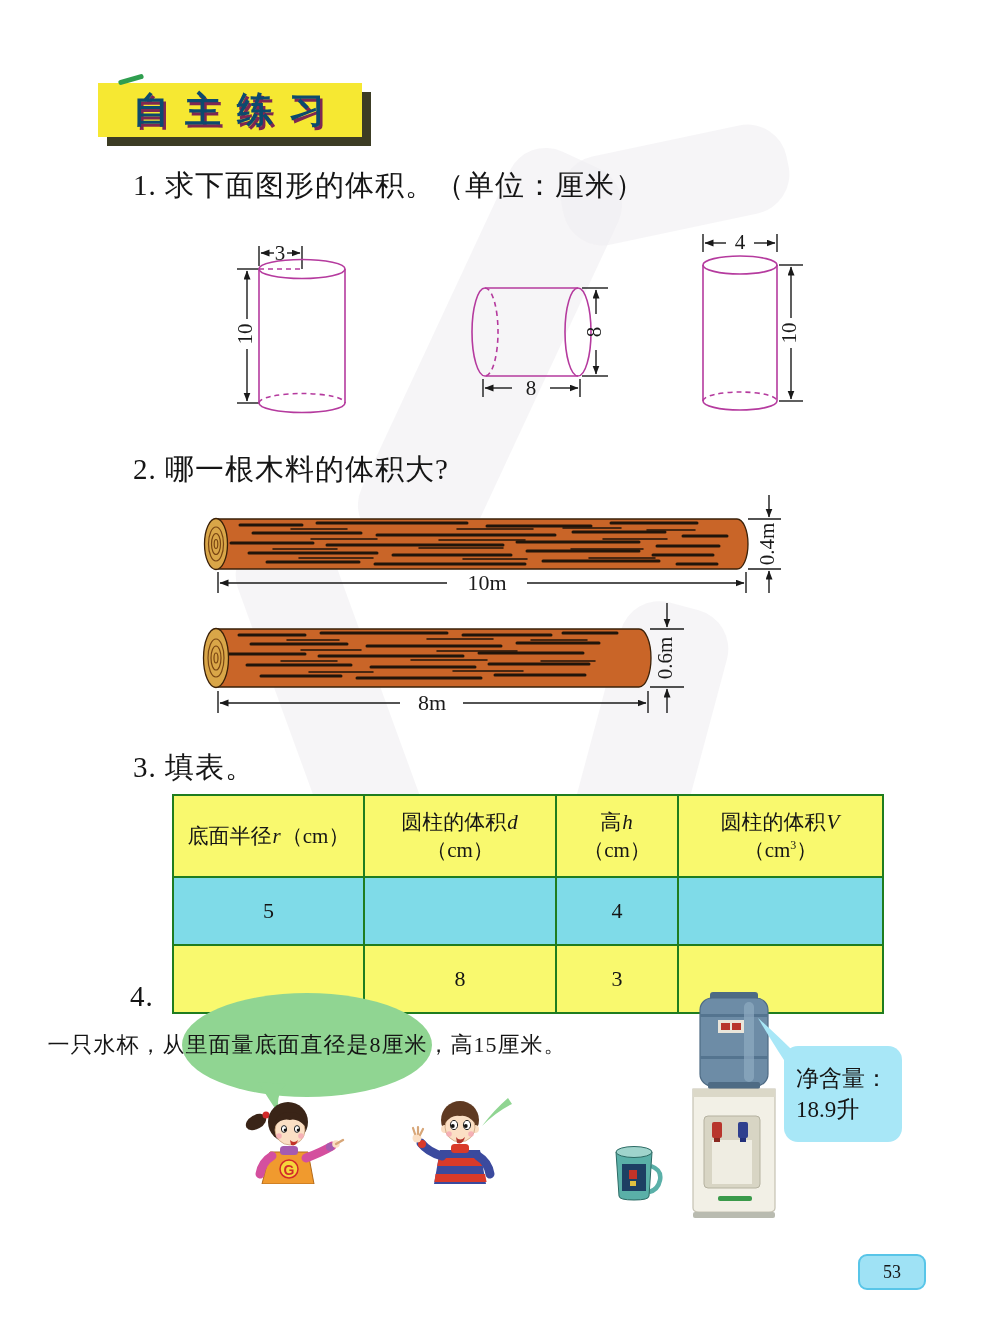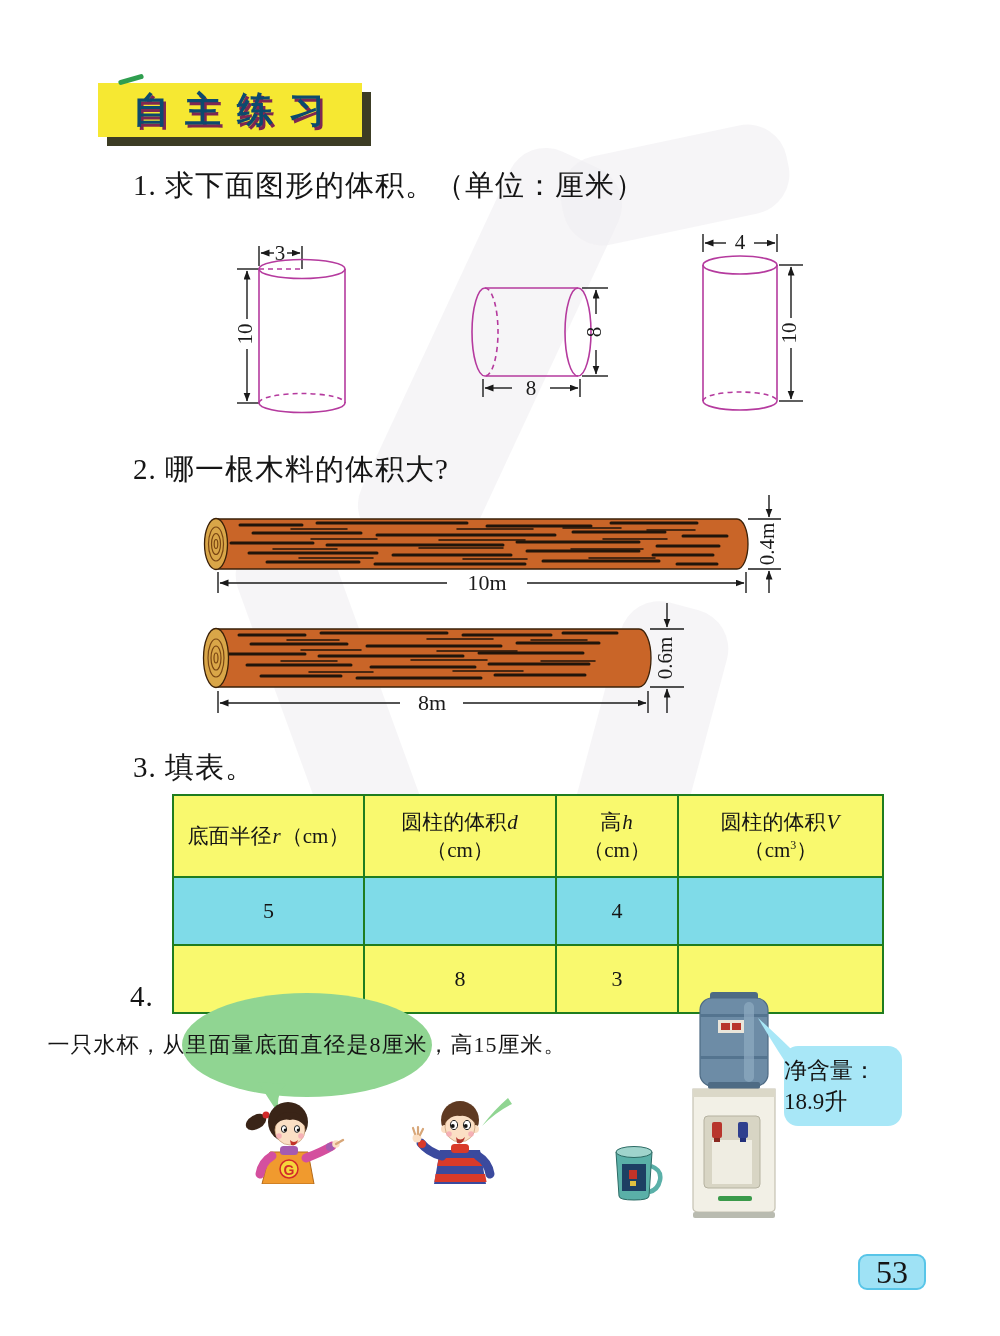--- a/index.html
+++ b/index.html
@@ -30,28 +30,28 @@
   .vol-table sup{font-size:12px;}
   
   svg text.dim{font-family:"Liberation Serif","DejaVu Serif",serif;font-size:21px;fill:#1a1a1a;}
   svg text.dim2{font-family:"Liberation Serif","DejaVu Serif",serif;font-size:22px;fill:#1a1a1a;}
   
   .bubble{position:absolute;background:#90d592;border-radius:50%;}
   .bubble-inner{position:absolute;left:0;right:0;top:0;bottom:0;display:flex;flex-direction:row;
                 align-items:center;justify-content:center;}
   .bubble-line{font-size:22px;line-height:28px;letter-spacing:1px;white-space:nowrap;}
   
-  .callout{position:absolute;left:784px;top:1046px;width:118px;height:80px;background:#a8e7f7;
+  .callout{position:absolute;left:784px;top:1046px;width:118px;height:96px;background:#a8e7f7;
            border-radius:14px;display:flex;flex-direction:column;justify-content:center;
-           box-sizing:border-box;}
+           padding-left:12px;box-sizing:border-box;}
   .callout-line{font-size:23px;line-height:31px;white-space:nowrap;}
   
   .page-badge{position:absolute;left:858px;top:1254px;width:64px;height:32px;background:#9fe2f5;
               border:2px solid #58c5e8;border-radius:9px;display:flex;align-items:center;
-              justify-content:center;font-size:32px;}
+              justify-content:center;font-size:18px;}
 </style>
 </head>
 <body>
 
 <div class="page">
 
   <div class="wm" style="left:430px;top:140px;width:120px;height:430px;transform:rotate(25deg);"></div>
   <div class="wm" style="left:300px;top:520px;width:100px;height:460px;transform:rotate(-20deg);"></div>
   <div class="wm" style="left:580px;top:600px;width:110px;height:380px;transform:rotate(15deg);"></div>
   <div class="wm" style="left:560px;top:140px;width:230px;height:90px;transform:rotate(-12deg);"></div>

